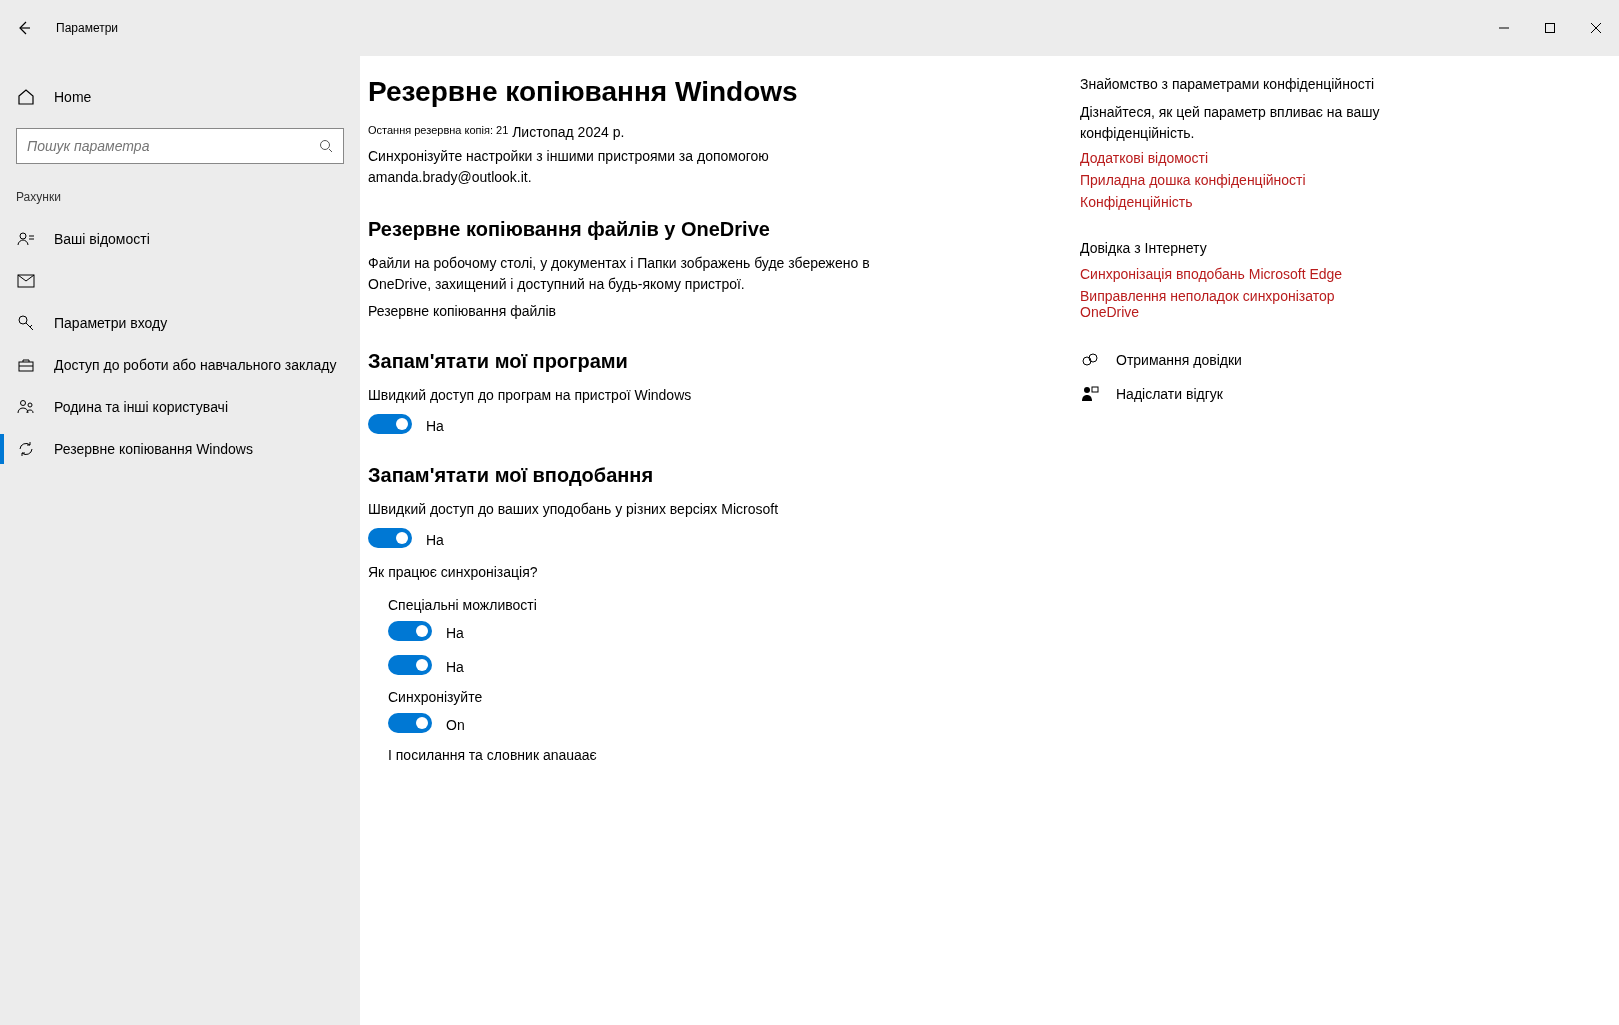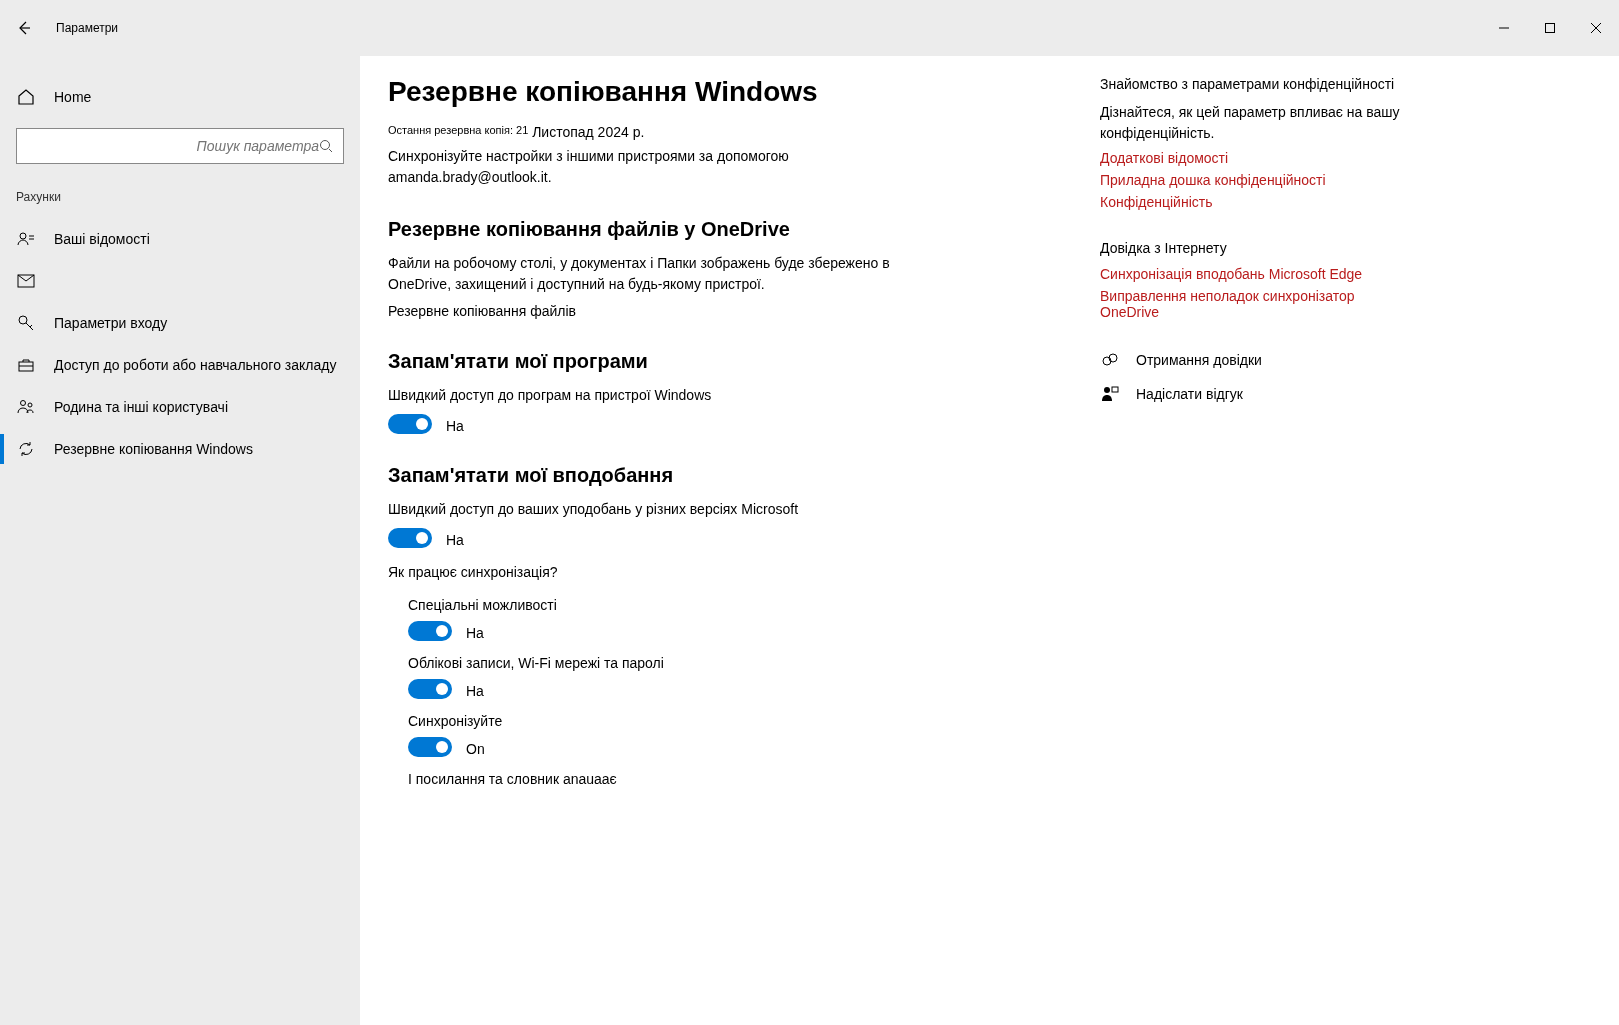--- a/index.html
+++ b/index.html
@@ -2,27 +2,27 @@
 <html><head>
 <meta charset="utf-8">
 <style>
 * { margin:0; padding:0; box-sizing:border-box; font-family:"Segoe UI", Arial, sans-serif; }
 body { background:#fff; color:#000; width:1619px; height:1025px; overflow:hidden; display:flex; flex-direction:column; }
 .titlebar { height:56px; display:flex; align-items:center; background:#ececec; }
 .titlebar .back { width:48px; height:40px; display:flex; align-items:center; justify-content:center; }
 .titlebar .title { font-size:12px; padding-left:8px; }
 .titlebar .winctrl { margin-left:auto; display:flex; }
 .titlebar .winctrl div { width:46px; height:40px; display:flex; align-items:center; justify-content:center; }
-.content { flex:1; display:flex;gap:20px; }
+.content { flex:1; display:flex; }
 .sidebar { width:360px; background:#ececec; padding-top:20px; }
 .nav-item { display:flex; align-items:center; height:42px; padding-left:16px; gap:18px; font-size:14px; cursor:pointer; position:relative; }
 .nav-item.active::before { content:""; position:absolute; left:0; top:6px; bottom:6px; width:4px; background:#0078d4; }
 .nav-icon { width:20px; height:20px; display:flex; align-items:center; justify-content:center; flex-shrink:0; }
 .search { margin:10px 16px 18px 16px; height:36px; border:1px solid #888; background:#fff; display:flex; align-items:center; padding:0 10px; }
-.search input { border:none; outline:none; flex:1; font-size:14px; background:transparent; font-style:italic; color:#555;text-align:right; }
+.search input { border:none; outline:none; flex:1; font-size:14px; background:transparent; font-style:italic; color:#555; }
 .cat { font-size:12px; padding:8px 16px 14px; color:#333; }
 .main { flex:1; display:flex; padding:20px 0 0 0; overflow:hidden; }
 .main-col { flex:1; padding-left:8px; max-width:720px; }
 h1 { font-size:28px; font-weight:600; margin-bottom:16px; }
 .meta-line { font-size:14px; margin-bottom:6px; }
 .meta-label { font-size:11px; vertical-align:top; }
 h2 { font-size:20px; font-weight:600; margin-top:30px; margin-bottom:12px; }
 .desc { font-size:14px; line-height:1.5; margin-bottom:4px; max-width:560px; }
 .link { font-size:14px; color:#000; margin-top:4px; display:inline-block; }
 .toggle-row { display:flex; align-items:flex-end; gap:14px; margin-top:8px; margin-bottom:8px; }
@@ -176,21 +176,20 @@
       <div class="desc" style="margin-top:14px;">Як працює синхронізація?</div>
 
       <div class="sub">
         <div class="sub-title">Спеціальні можливості</div>
         <div class="toggle-row">
           <div class="toggle"></div>
           <span class="toggle-label">На</span>
         </div>
       </div>
       <div class="sub">
-        <div class="sub-title">Облікові записи, Wi-Fi мережі та паролі</div>
         <div class="toggle-row">
           <div class="toggle"></div>
           <span class="toggle-label">На</span>
         </div>
       </div>
       <div class="sub">
         <div class="sub-title">Синхронізуйте</div>
         <div class="toggle-row">
           <div class="toggle"></div>
           <span class="toggle-label">On</span>

